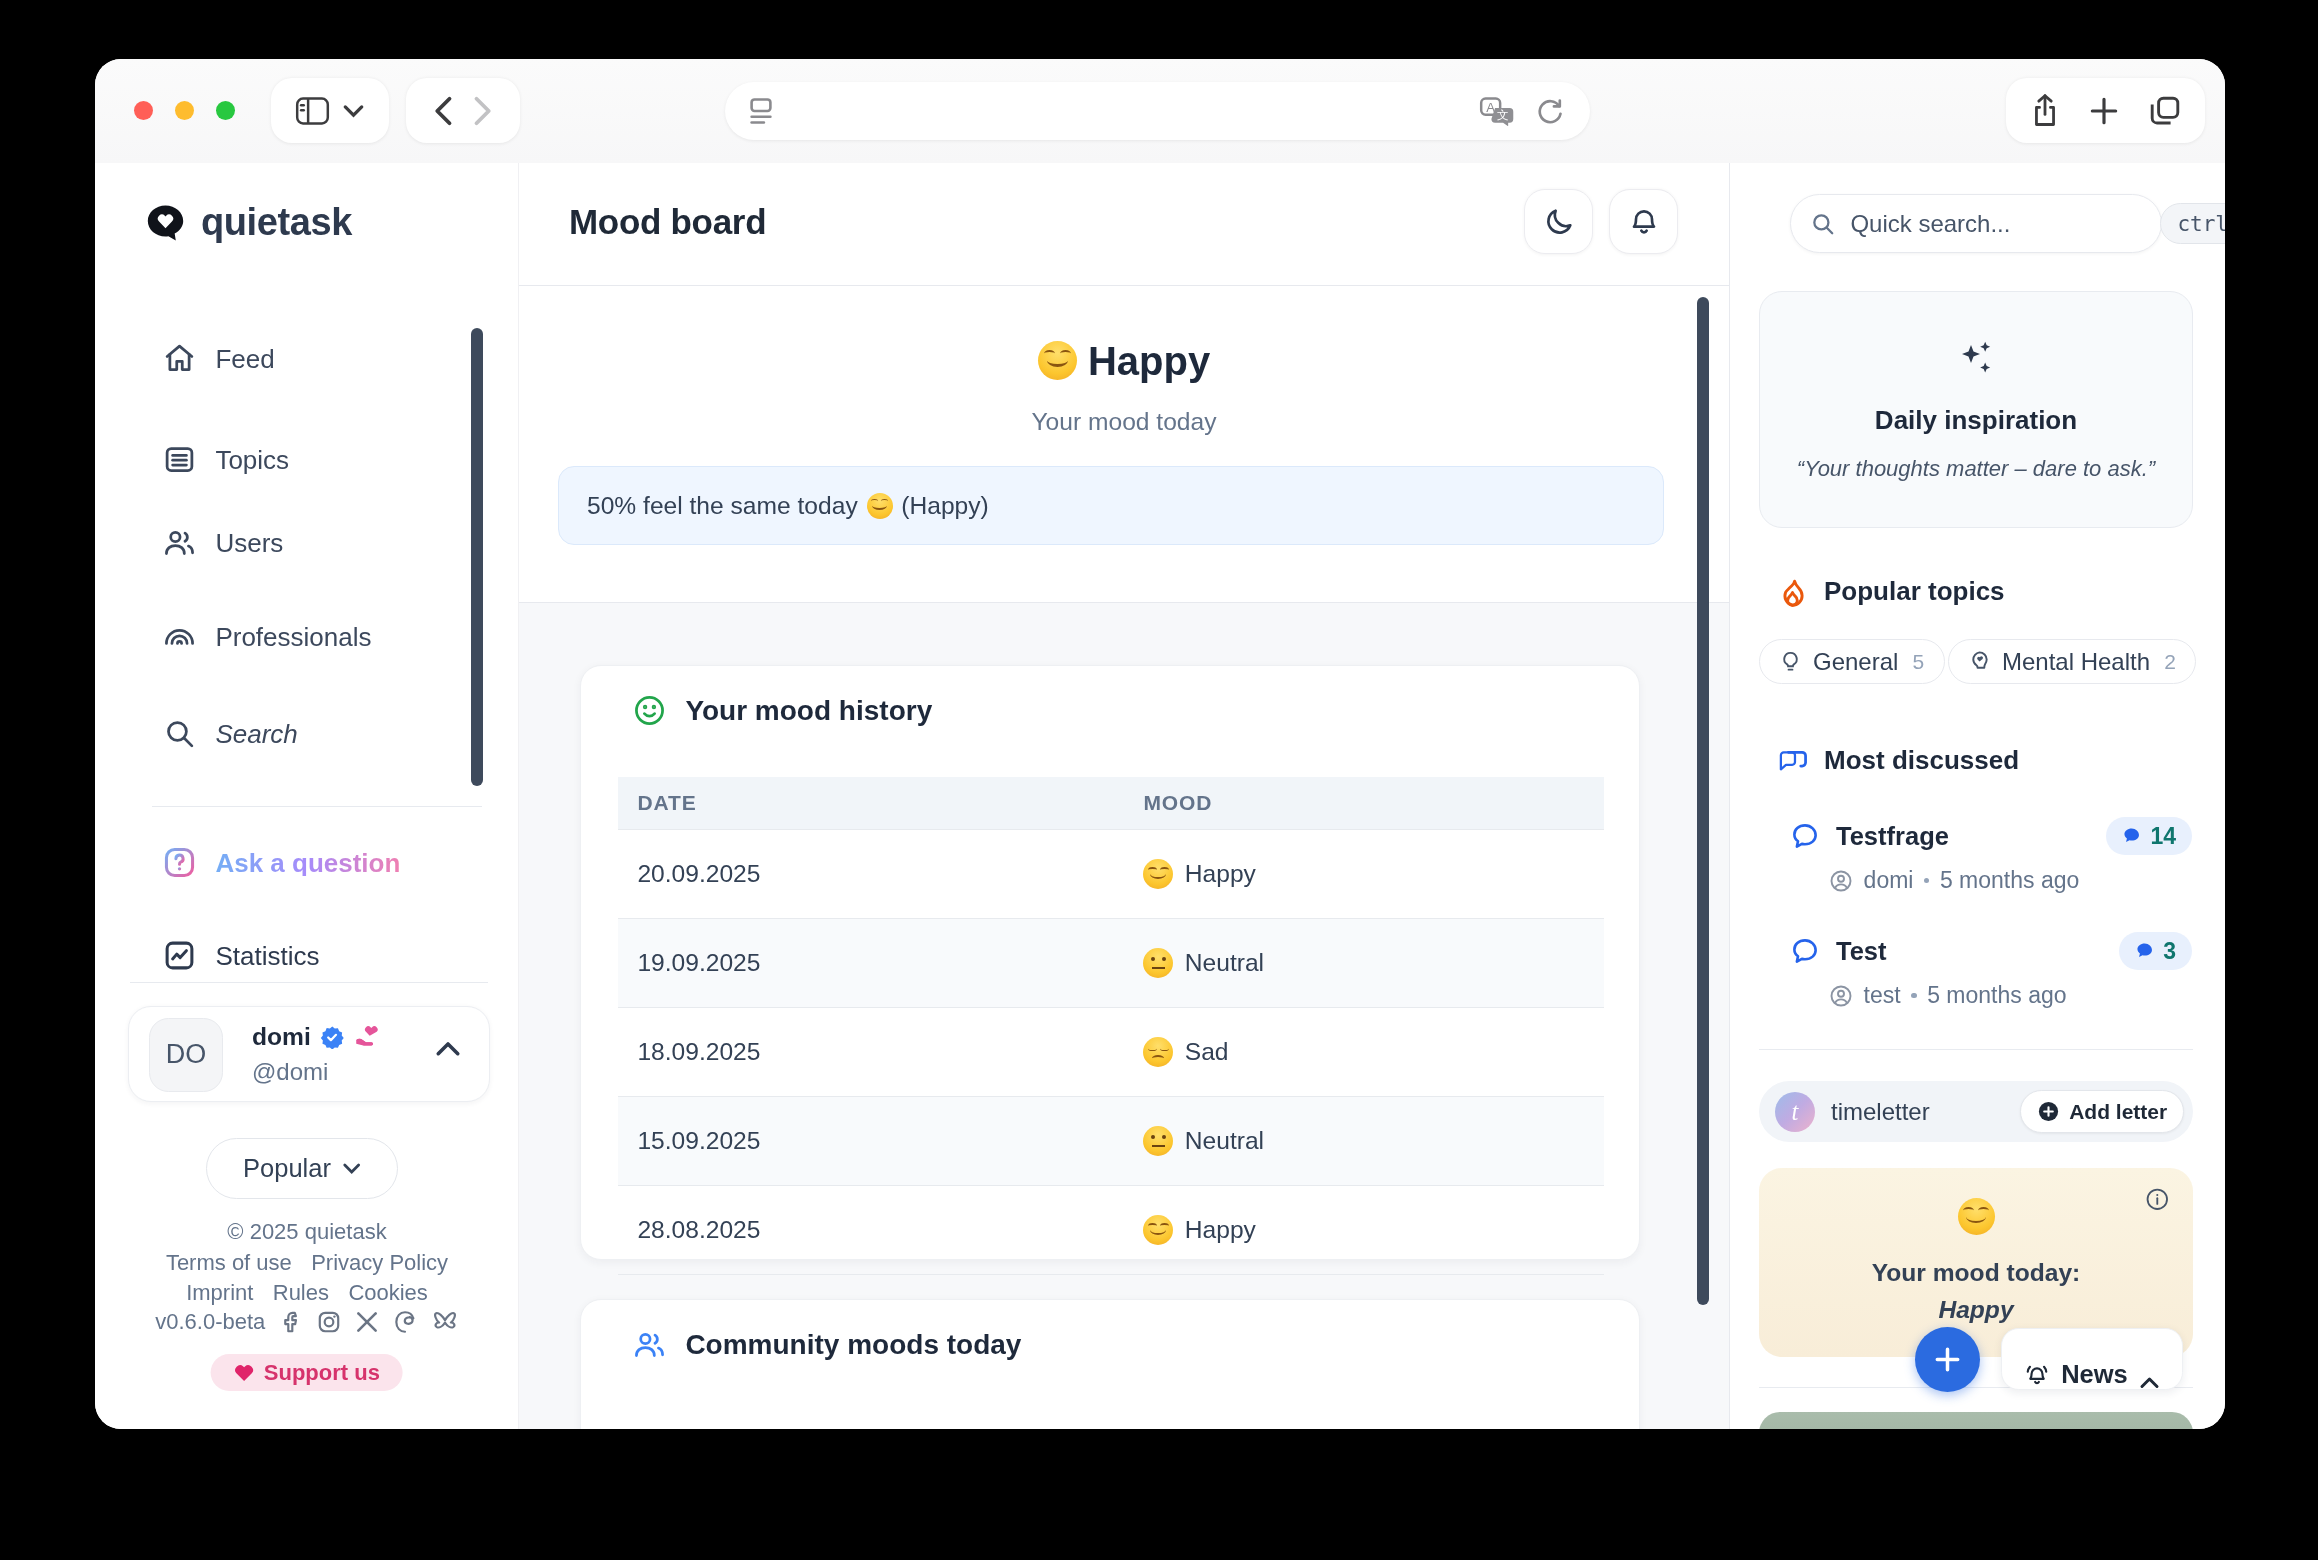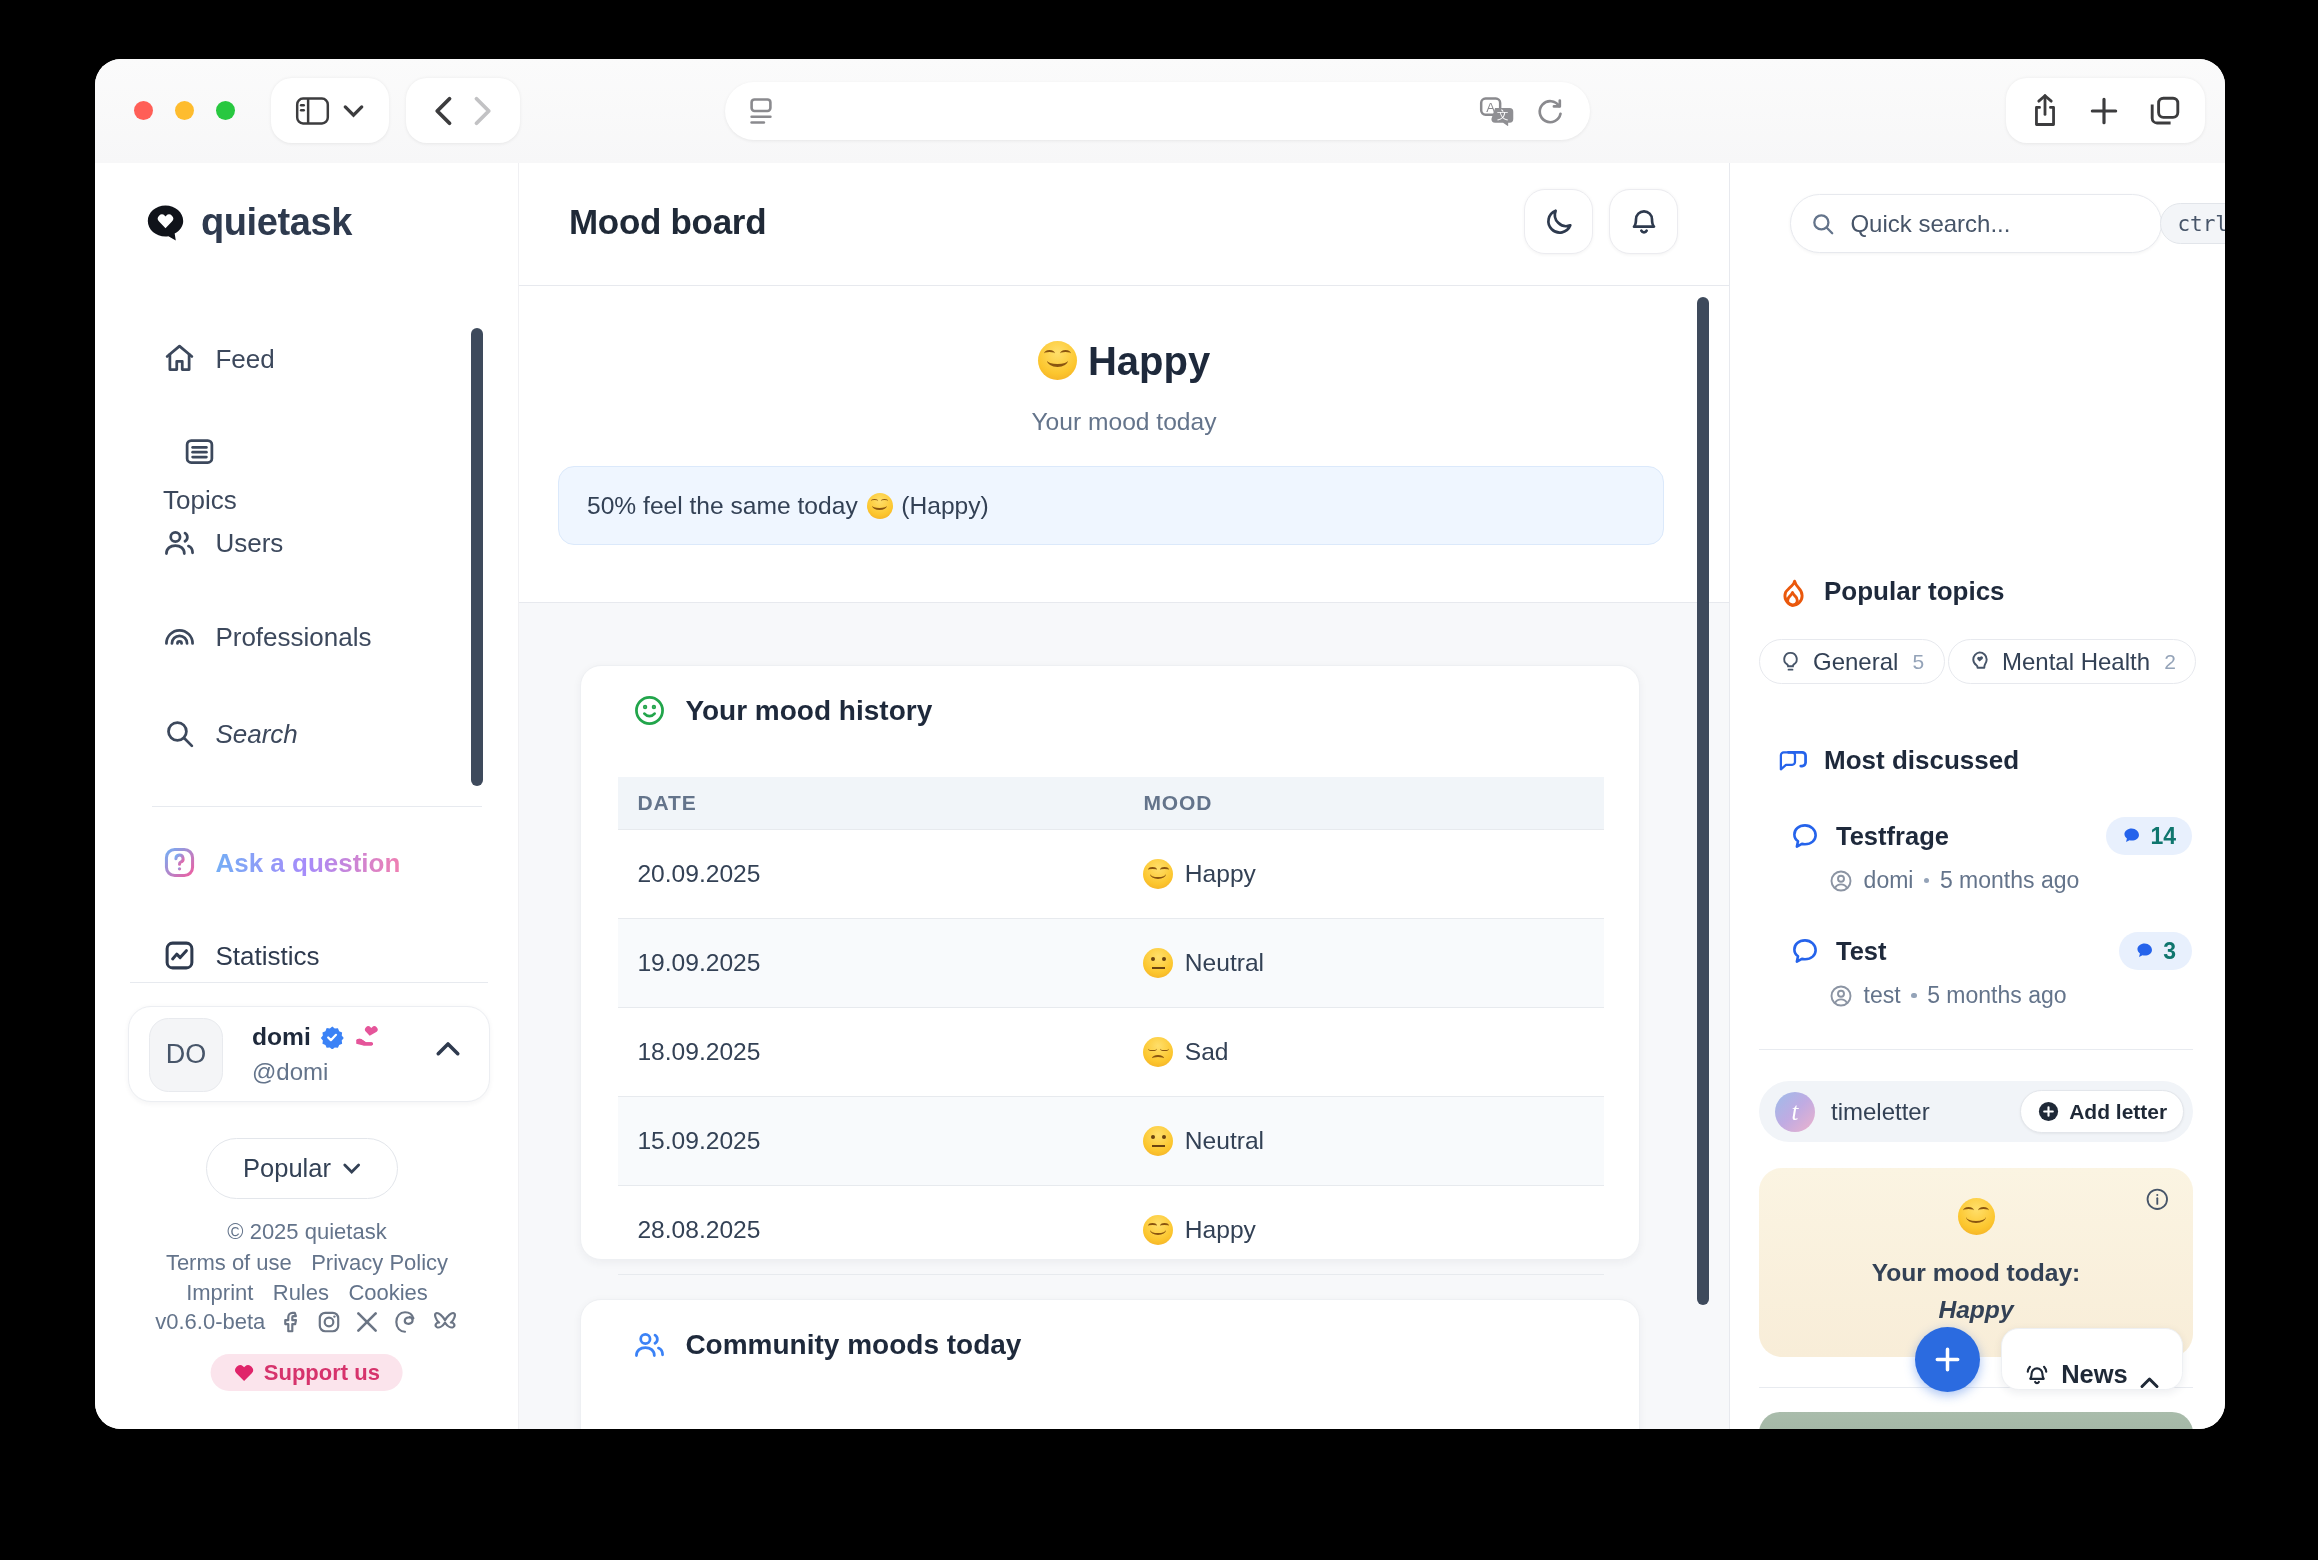--- a/index.html
+++ b/index.html
@@ -216,21 +216,21 @@
 
       <div class="nav-item" style="top:179px;">
         <span>
             <svg width="33" height="33" viewBox="0 0 24 24" fill="none" stroke="#3c485c" stroke-width="2" stroke-linecap="round" stroke-linejoin="round">
               <path d="M3 10.5L12 3l9 7.5"></path>
               <path d="M5 9v11h5v-6h4v6h5V9"></path>
             </svg>
           </span>
         <span class="lbl">Feed</span>
       </div>
-      <div class="nav-item" style="top:272px;flex-direction:column;">
+      <div class="nav-item" style="top:280px;">
         <span>
             <svg width="33" height="33" viewBox="0 0 24 24" fill="none" stroke="#3c485c" stroke-width="2" stroke-linecap="round" stroke-linejoin="round">
               <rect x="3" y="4" width="18" height="16" rx="3"></rect>
               <line x1="7" y1="9" x2="17" y2="9"></line>
               <line x1="7" y1="12.5" x2="17" y2="12.5"></line>
               <line x1="7" y1="16" x2="17" y2="16"></line>
             </svg>
           </span>
         <span class="lbl">Topics</span>
       </div>
@@ -530,20 +530,31 @@
         <span>
             <svg width="26" height="26" viewBox="0 0 24 24" fill="none" stroke="#64748b" stroke-width="2.1" stroke-linecap="round">
               <circle cx="10.5" cy="10.5" r="6.5"></circle>
               <line x1="15.5" y1="15.5" x2="20.5" y2="20.5"></line>
             </svg>
           </span>
         <input type="text" placeholder="Quick search..." style="">
         <span class="kbd">ctrl+k</span>
       </div>
 
+      <div class="insp-card">
+        <div style="position:absolute; left:0; top:46px; width:100%; display:flex; justify-content:center;">
+          <svg width="40" height="39" viewBox="0 0 24 23" fill="#2e3a4e">
+              <path d="M9 4l1.5 3.9L14.4 9.4 10.5 10.9 9 14.8 7.5 10.9 3.6 9.4 7.5 7.9z"></path>
+              <path d="M17.5 2l.9 2.1 2.1.9-2.1.9-.9 2.1-.9-2.1-2.1-.9 2.1-.9z"></path>
+              <path d="M17.5 14.5l.9 2.1 2.1.9-2.1.9-.9 2.1-.9-2.1-2.1-.9 2.1-.9z"></path>
+            </svg>
+        </div>
+        <div class="insp-title">Daily inspiration</div>
+        <div class="insp-quote">“Your thoughts matter – dare to ask.”</div>
+      </div>
 
       <div class="rb-header" style="top:412px;">
         <span>
             <svg width="33" height="33" viewBox="0 0 24 24" fill="none" stroke="#ea580c" stroke-width="2.1" stroke-linecap="round" stroke-linejoin="round">
               <path d="M12 22a7 7 0 0 0 7-7c0-2-1-3.9-2.5-5.5C15 8 14 6.5 13.5 4.5c-.3 1.5-1 2.4-2 3.3C9.4 9.7 8 11 7 12.5A7 7 0 0 0 12 22z"></path>
               <path d="M12 22a3.5 3.5 0 0 0 3.5-3.5c0-1.3-.7-2.4-1.7-3.3-.7-.7-1.3-1.4-1.8-2.4-.5 1-1.1 1.7-1.8 2.4-1 .9-1.7 2-1.7 3.3A3.5 3.5 0 0 0 12 22z"></path>
             </svg>
           </span>
         <span>Popular topics</span>
       </div>

